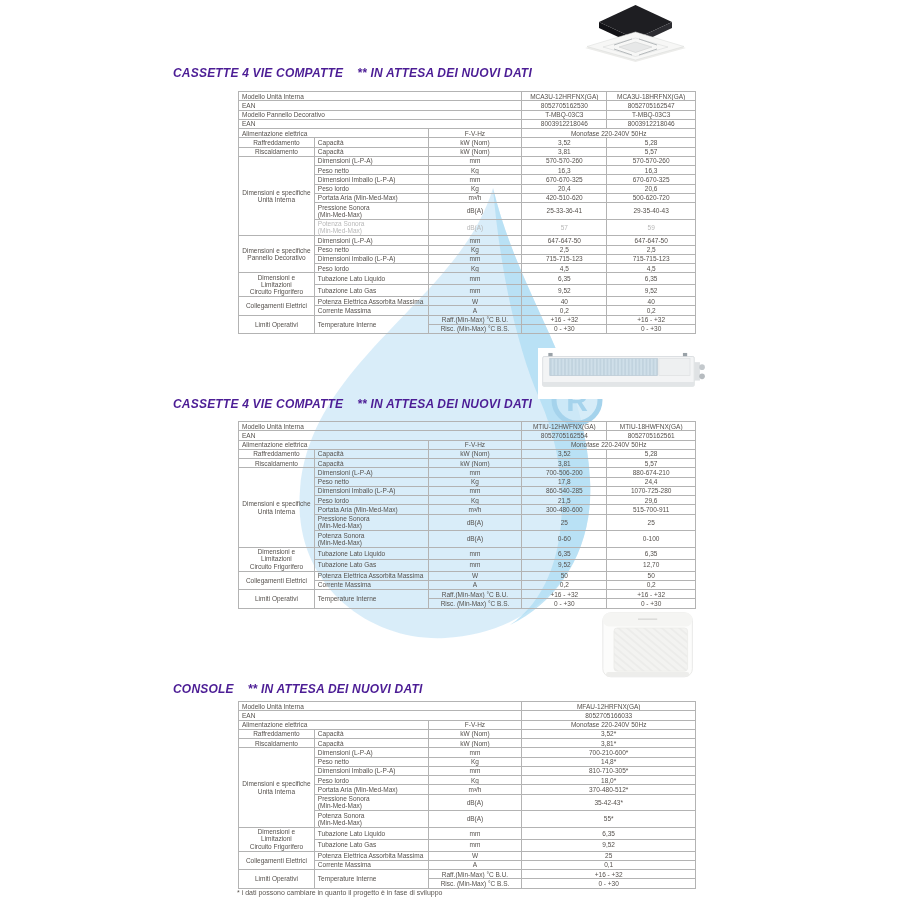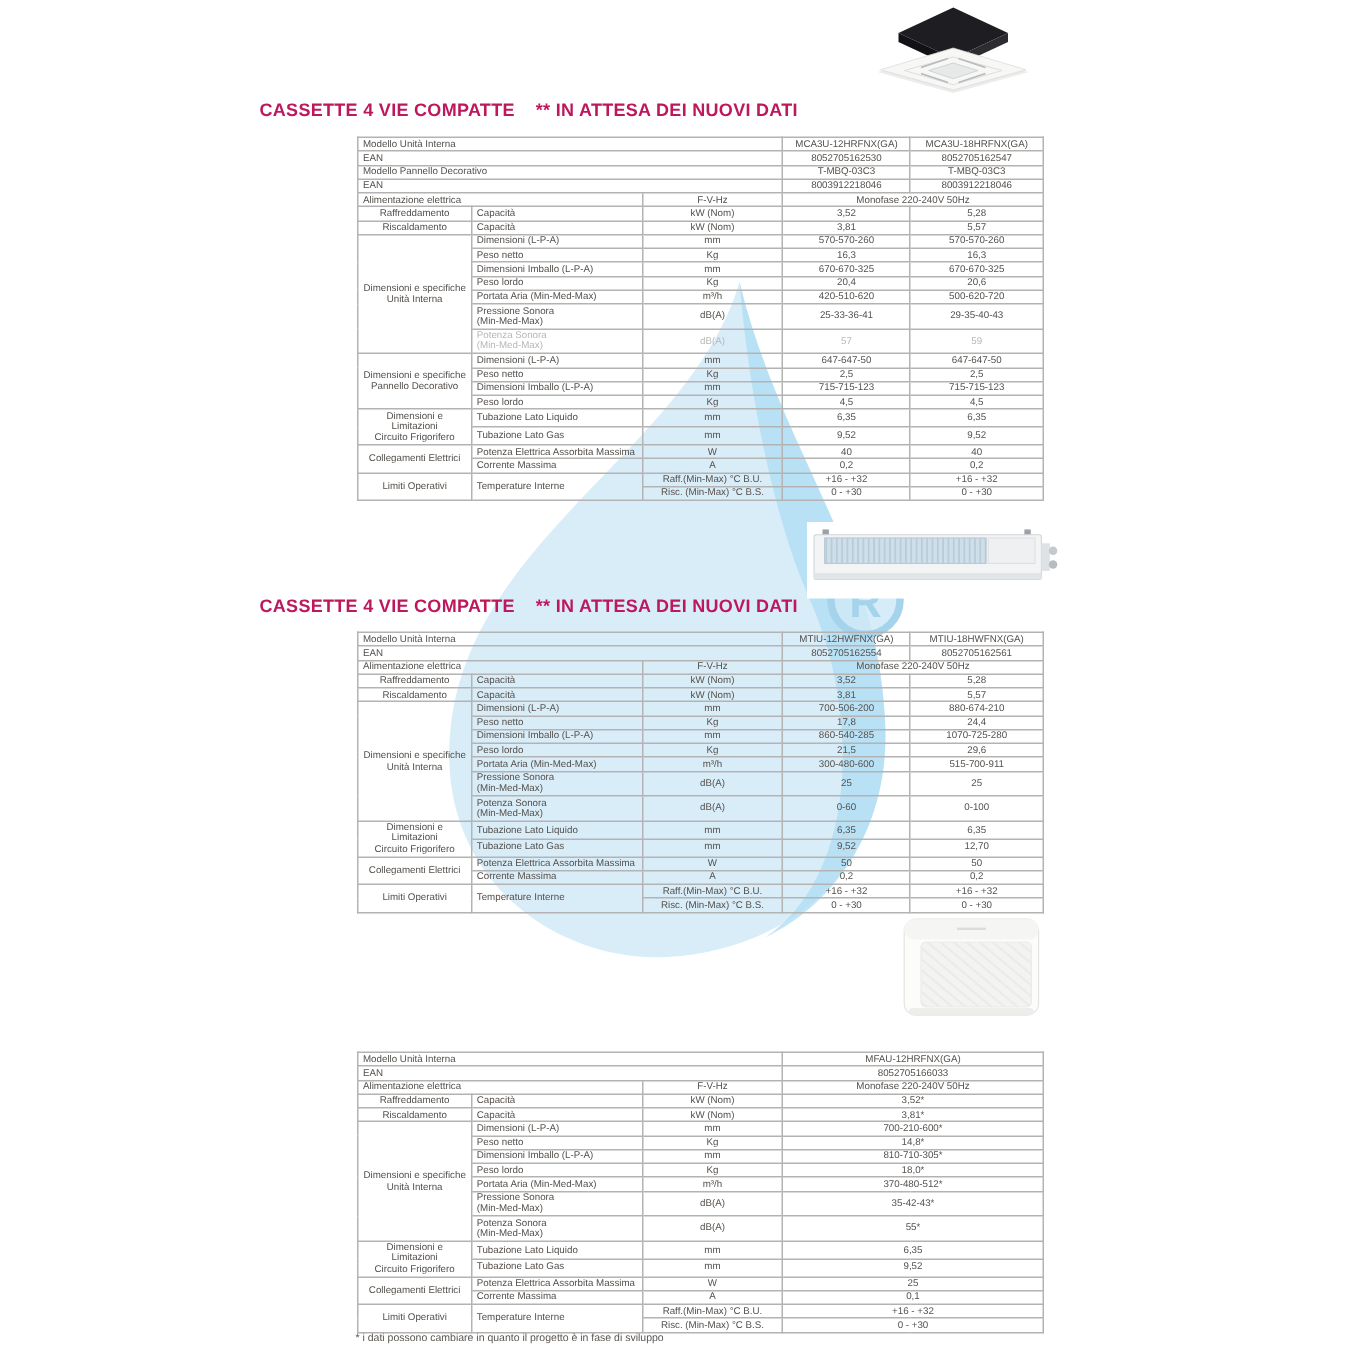--- a/index.html
+++ b/index.html
@@ -9,21 +9,21 @@
   
   .watermark{position:absolute;left:280px;top:180px;width:330px;height:470px;z-index:1;}
 
   
   .photo{position:absolute;z-index:2;}
   .photo svg{display:block;}
   .photo.white-bg{background:#fff;}
 
   
   .sec-title{position:absolute;left:173px;z-index:3;font-weight:700;font-size:12px;
-             color:#be185d;letter-spacing:.2px;white-space:nowrap;}
+             color:#4c1d95;letter-spacing:.2px;white-space:nowrap;font-style:italic;}
   .sec-title .note{margin-left:14px;}
 
   
   table.spec{position:absolute;left:238px;width:458px;z-index:3;border-collapse:collapse;
              table-layout:fixed;background:transparent;}
   table.spec td{border:1px solid #b3b3b3;font-size:6.5px;line-height:1.12;padding:0.5px 3px;
                 color:#55504c;text-align:center;vertical-align:middle;white-space:pre-line;
                 overflow:hidden;}
   table.spec td.l{text-align:left;}
   table.spec td.group{text-align:center;}
@@ -386,20 +386,23 @@
         </pattern>
       </defs>
       <rect x="16" y="6" width="112" height="80" rx="10" fill="#fcfcfb" stroke="#e4e4e2"></rect>
       <rect x="16" y="6" width="112" height="17" rx="8" fill="#f5f5f3"></rect>
       <line x1="60" y1="14" x2="84" y2="14" stroke="#dcdcda" stroke-width="2"></line>
       <rect x="30" y="25" width="92" height="54" rx="4" fill="url(#hatch)" stroke="#ebebe9"></rect>
       <rect x="20" y="80" width="104" height="6" rx="3" fill="#ededeb"></rect>
     </svg>
   </div>
 
+  <div class="sec-title" style="top:682px;">
+    <span>CONSOLE</span><span class="note">** IN ATTESA DEI NUOVI DATI</span>
+  </div>
 
   <table class="spec" style="top:701px;">
     <colgroup>
         <col style="width:16.6%">
         <col style="width:24.9%">
         <col style="width:20.5%">
         <col style="width:18.6%">
         <col style="width:19.4%">
       </colgroup>
     <tbody>

